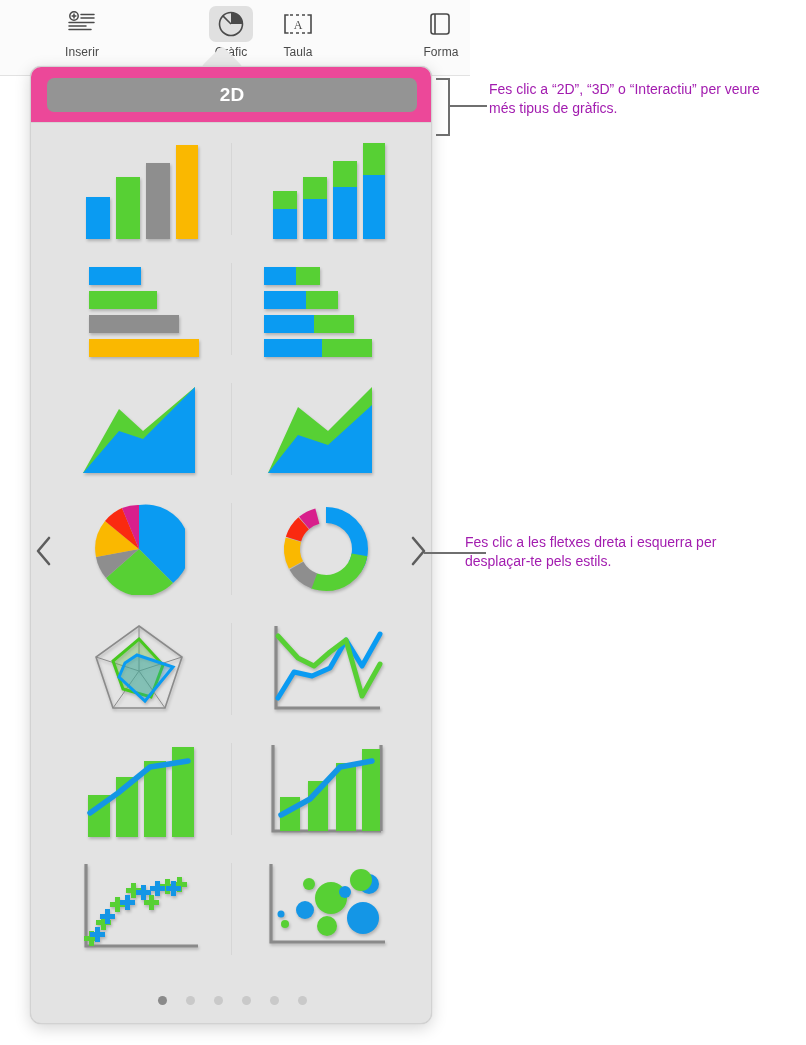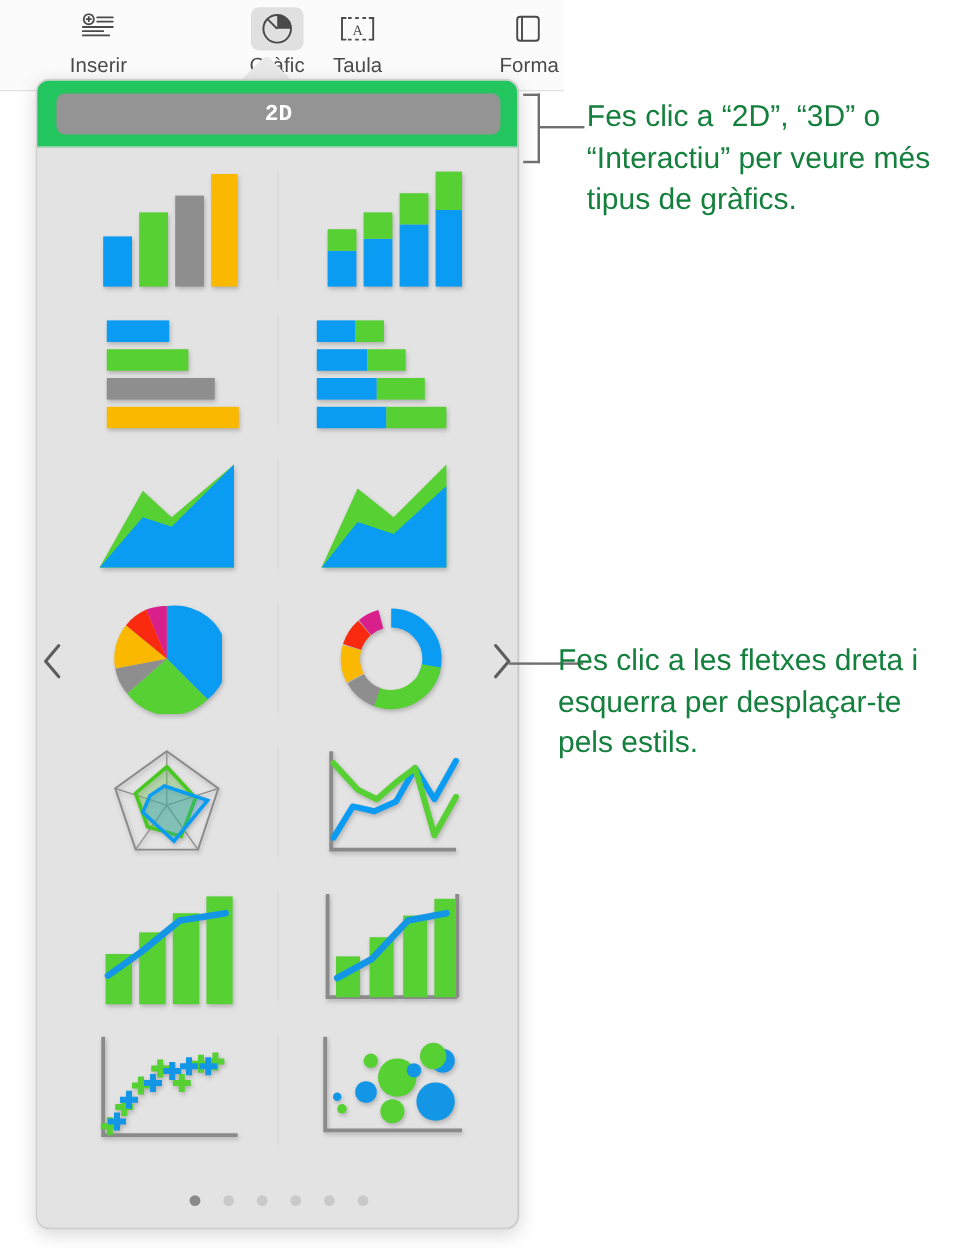--- a/index.html
+++ b/index.html
@@ -21,21 +21,21 @@
     position: absolute; top: 4px; width: 72px; height: 70px;
     display: flex; flex-direction: column; align-items: center;
   }
   .tool .glyphbox {
     width: 44px; height: 36px; border-radius: 7px;
     display: flex; align-items: center; justify-content: center;
     margin-top: 2px;
   }
   .tool.selected .glyphbox { background: #e0e0e0; }
   .tool .lbl {
-    font-size: 17px; color: #4a4a4a; margin-top: 3px;
+    font-size: 12px; color: #4a4a4a; margin-top: 3px;
     letter-spacing: .1px; white-space: nowrap;
   }
   .tool svg { display: block; }
 
   
   .popover {
     position: absolute; left: 30px; top: 66px;
     width: 402px; height: 958px;
     background: #e3e3e3;
     border-radius: 11px;
@@ -49,25 +49,24 @@
   }
   .pointer::after {
     content: ""; position: absolute; left: 7px; top: 8px;
     width: 30px; height: 30px; background: #e9e9e9;
     transform: rotate(45deg); border-radius: 4px;
   }
 
   
   .segmented {
     position: absolute; left: 0; top: 0; width: 402px; height: 56px;
-    background: #22c55e;
+    background: #ec4899;
     display: flex; align-items: center;
     padding: 0 16px;
     border-bottom: 1px solid #d4d4d4;
-    font-family: Liberation Mono, monospace;
   }
   .seg {
     flex: 1; height: 34px; border-radius: 7px;
     display: flex; align-items: center; justify-content: center;
     font-size: 19px; color: #2b2b2b; position: relative;
   }
   .seg.active { background: #949494; color: #ffffff; font-weight: bold; }
   .seg-divider {
     position: absolute; left: -1px; top: 7px; width: 1px; height: 20px;
     background: #c6c6c6;
@@ -99,21 +98,21 @@
 
   
   .dots {
     position: absolute; left: 0; bottom: 18px; width: 402px;
     display: flex; justify-content: center; gap: 19px;
   }
   .dot { width: 9px; height: 9px; border-radius: 50%; background: #c9c9c9; }
   .dot.active { background: #8a8a8a; }
 
   
-  .callout { position: absolute; font-size: 25px; color: #15803d; line-height: 1.38; }
+  .callout { position: absolute; font-size: 14px; color: #a21caf; line-height: 1.38; }
   .callout-1 { left: 489px; top: 80px;  width: 300px; }
   .callout-2 { left: 465px; top: 533px; width: 305px; }
 
   .bracket {
     position: absolute; left: 436px; top: 78px; width: 14px; height: 58px;
     border: 2px solid #6f6f6f; border-left: none;
   }
   .lead-1 {
     position: absolute; left: 449px; top: 105px; width: 38px; height: 2px;
     background: #6f6f6f;

